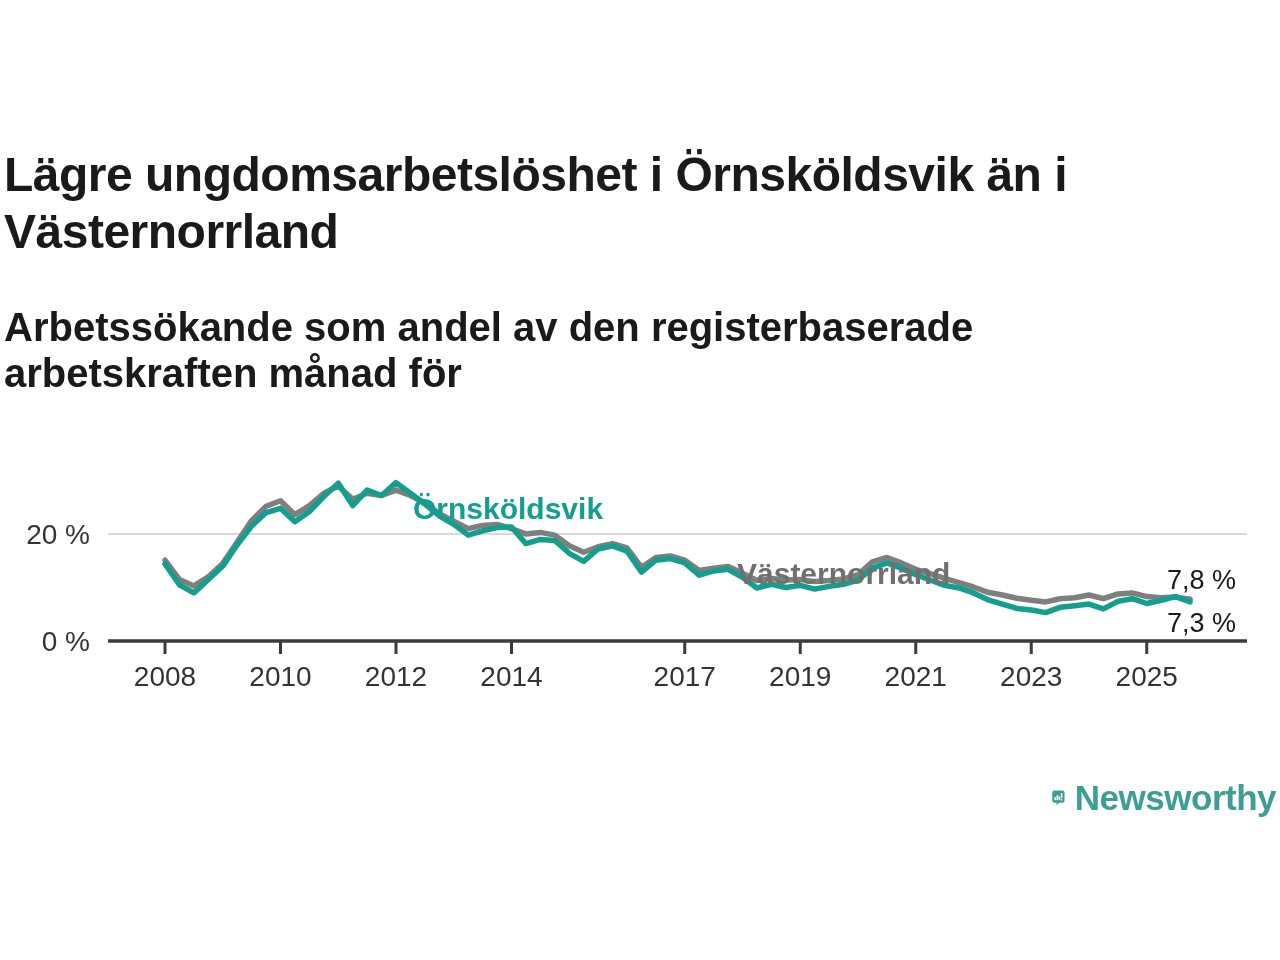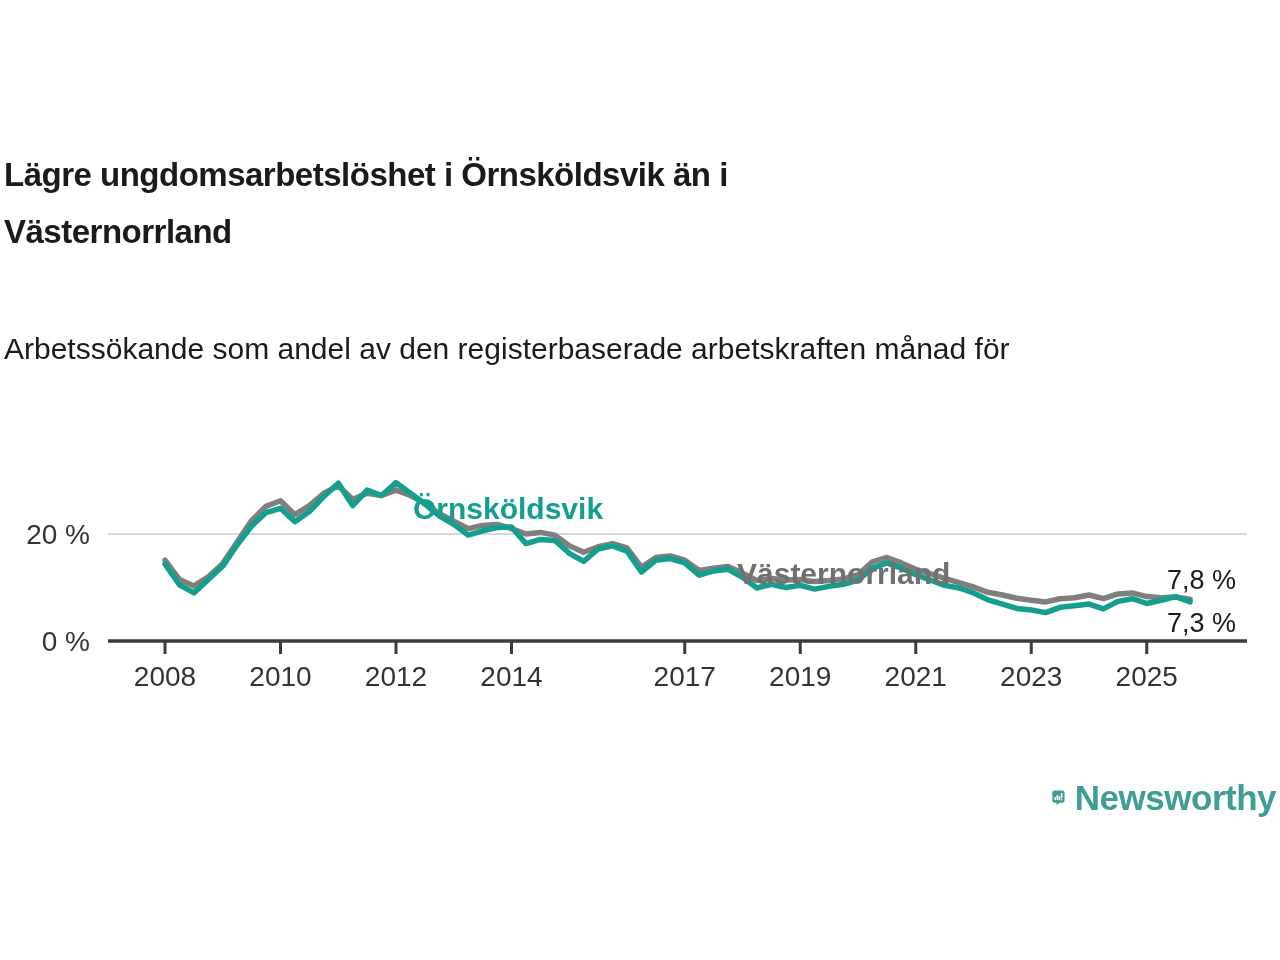--- a/index.html
+++ b/index.html
@@ -1,22 +1,22 @@
 <!DOCTYPE html>
 <html><head>
 <meta charset="utf-8">
 <style>
   html,body{margin:0;padding:0;background:#ffffff;}
   .page{position:relative;width:1280px;height:960px;background:#fff;overflow:hidden;
         font-family:"Liberation Sans", sans-serif;}
   .title{position:absolute;left:4px;top:146px;width:1150px;
-         font-weight:700;font-size:33px;line-height:57px;color:#1a1a1a;letter-spacing:-0.5px;}
+         font-weight:700;font-size:48px;line-height:57px;color:#1a1a1a;letter-spacing:-0.5px;}
   .title span{display:block;}
-  .subtitle{position:absolute;left:4px;top:326px;width:1200px;
-            font-weight:400;font-size:30px;line-height:46px;color:#1a1a1a;}
+  .subtitle{position:absolute;left:4px;top:304px;width:1200px;
+            font-weight:700;font-size:40px;line-height:46px;color:#1a1a1a;}
   .subtitle span{display:block;}
   .chart-svg{position:absolute;left:0;top:0;}
   .logo{position:absolute;left:1052px;top:768px;width:224px;height:60px;
         display:flex;align-items:center;}
   .logo .wordmark{font-size:35px;font-weight:700;color:#3E9D95;margin-left:10px;letter-spacing:-0.5px;}
 </style>
 </head>
 <body>
 
 <div class="page">

